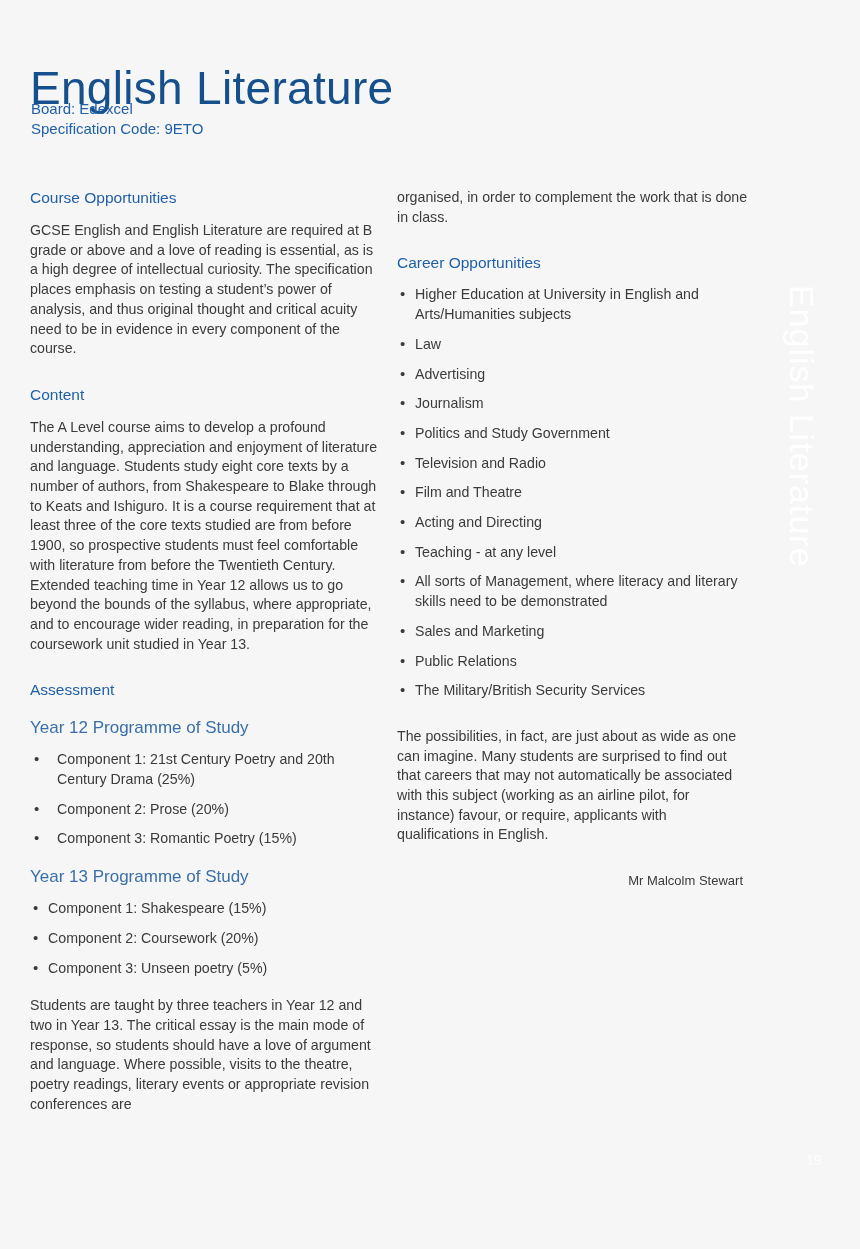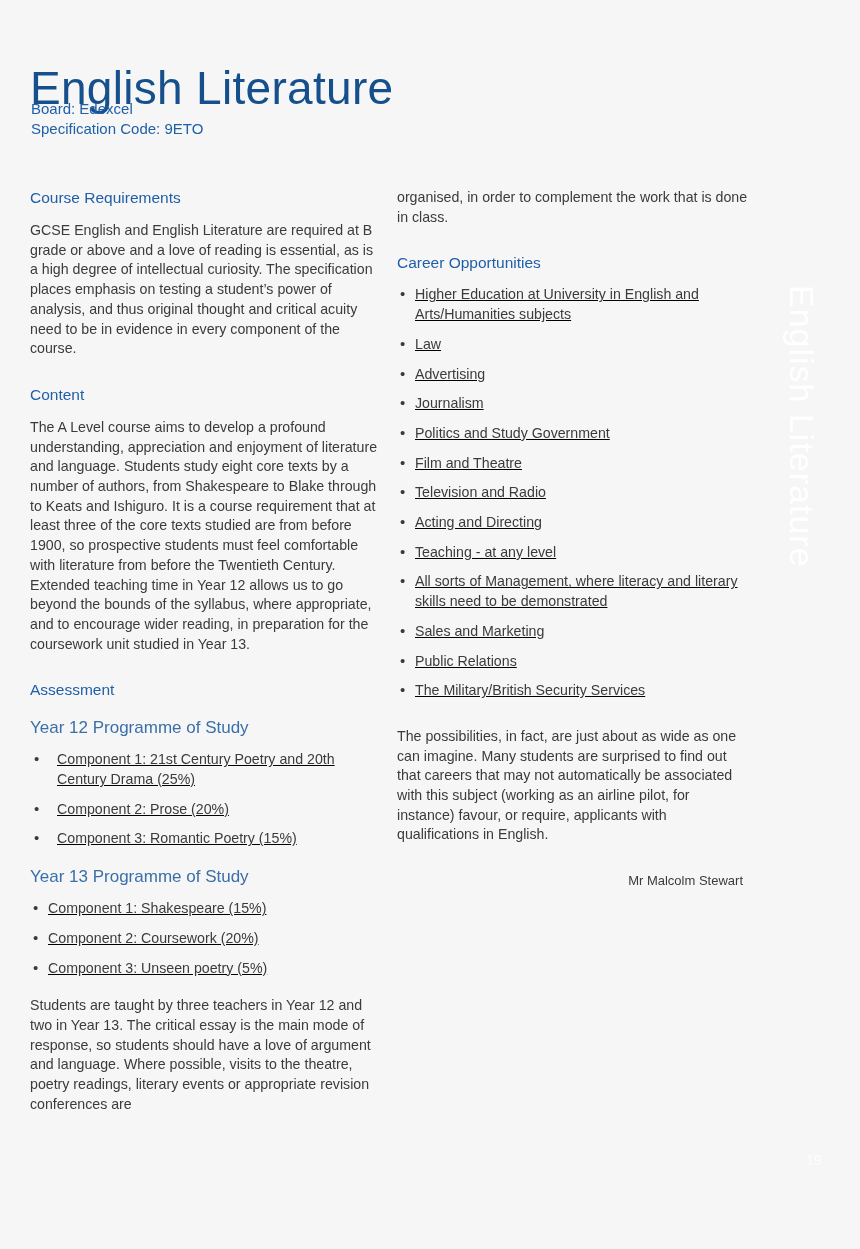--- a/index.html
+++ b/index.html
@@ -81,21 +81,20 @@
   .sp-after-head { height: 13px; }
   .sp-para       { height: 26px; }
   .sp-small      { height: 12px; }
   .sp-med        { height: 18px; }
 
   
   ul.blist {
     margin: 0;
     padding: 0;
     list-style: none;
-    text-decoration: underline;
   }
   ul.blist > li {
     position: relative;
     font-size: 14.2px;
     line-height: 19.7px;
     color: #3b3b3b;
     margin-bottom: 10px;
   }
   ul.blist > li:last-child { margin-bottom: 0; }
 
@@ -168,21 +167,21 @@
 
   <h1 class="doc-title">English Literature</h1>
 
   <div class="meta-block">
     <div class="meta-line">Board: Edexcel</div>
     <div class="meta-line">Specification Code: 9ETO</div>
   </div>
 
   <div class="col col-left">
 
-    <h2 class="section">Course Requirements</h2>
+    <h2 class="section">Course Opportunities</h2>
     <div class="sp-after-head"></div>
     <p class="body">GCSE English and English Literature are required at B grade or above and a love of reading is essential, as is a high degree of intellectual curiosity. The specification places emphasis on testing a student’s power of analysis, and thus original thought and critical acuity need to be in evidence in every component of the course.</p>
 
     <div class="sp-para"></div>
 
     <h2 class="section">Content</h2>
     <div class="sp-after-head"></div>
     <p class="body">The A Level course aims to develop a profound understanding, appreciation and enjoyment of literature and language. Students study eight core texts by a number of authors, from Shakespeare to Blake through to Keats and Ishiguro. It is a course requirement that at least three of the core texts studied are from before 1900, so prospective students must feel comfortable with literature from before the Twentieth Century. Extended teaching time in Year 12 allows us to go beyond the bounds of the syllabus, where appropriate, and to encourage wider reading, in preparation for the coursework unit studied in Year 13.</p>
 
     <div class="sp-para"></div>
@@ -221,22 +220,22 @@
 
     <h2 class="section">Career Opportunities</h2>
     <div class="sp-small"></div>
 
     <ul class="blist tight">
       <li>Higher Education at University in English and Arts/Humanities subjects</li>
       <li>Law</li>
       <li>Advertising</li>
       <li>Journalism</li>
       <li>Politics and Study Government</li>
+      <li>Television and Radio</li>
       <li>Film and Theatre</li>
-      <li>Television and Radio</li>
       <li>Acting and Directing</li>
       <li>Teaching - at any level</li>
       <li>All sorts of Management, where literacy and literary skills need to be demonstrated</li>
       <li>Sales and Marketing</li>
       <li>Public Relations</li>
       <li>The Military/British Security Services</li>
     </ul>
 
     <div class="sp-para"></div>
 

